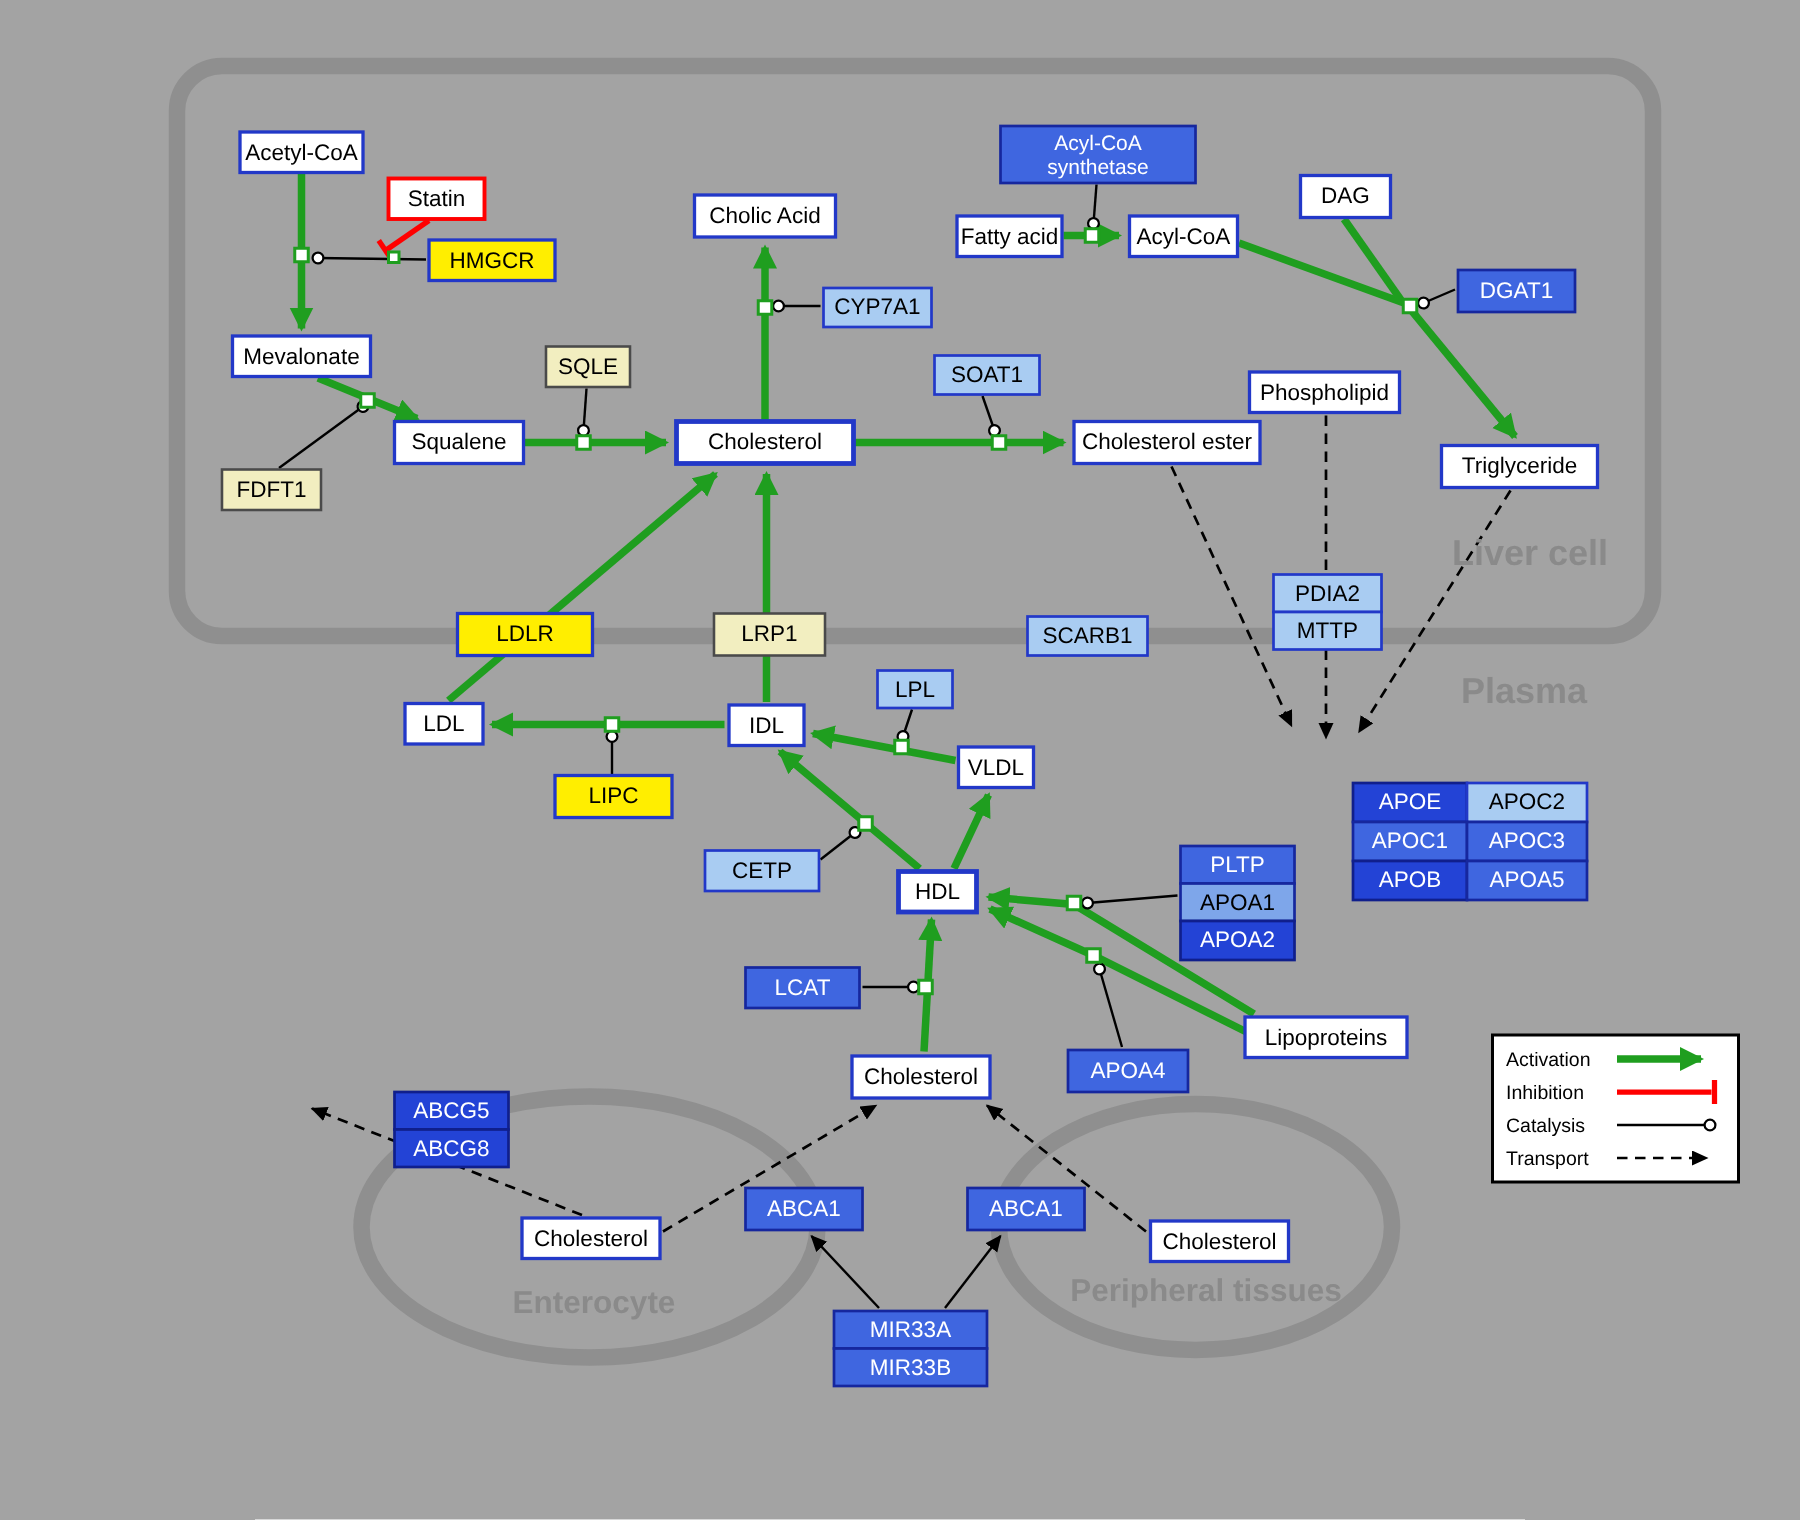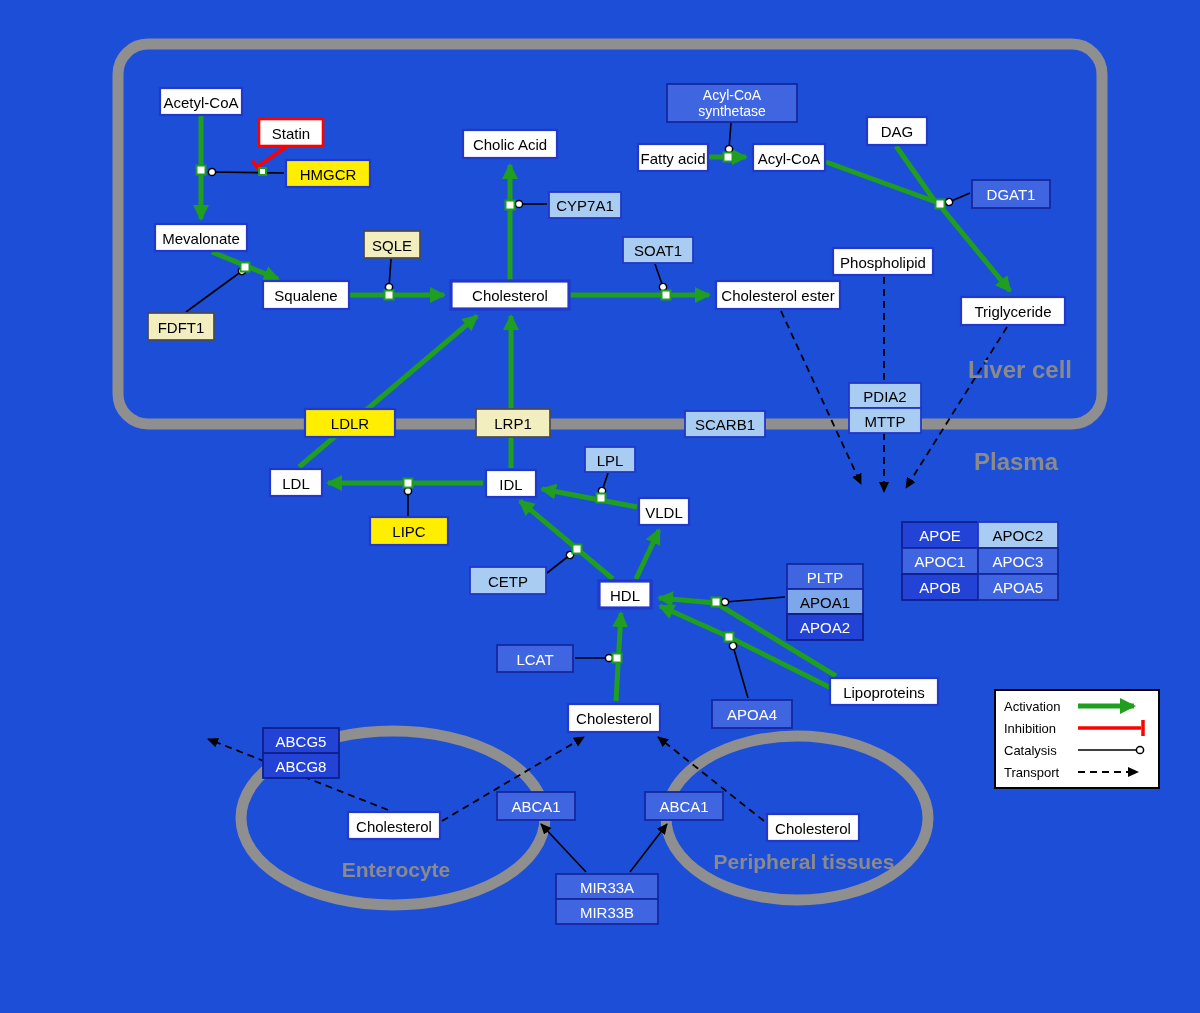--- a/index.html
+++ b/index.html
@@ -1,16 +1,16 @@
 <!DOCTYPE html>
 <html><head>
 <meta charset="utf-8">
 <style>
   html,body{margin:0;padding:0;background:#fff;}
-  .canvas{width:1200px;height:1013px;position:relative;background:#1d4ed8;}
+  .canvas{width:1200px;height:1013px;position:relative;background:#a3a3a3;}
   svg{font-family:"Liberation Sans",sans-serif;}
   text{font-size:15px;text-anchor:middle;dominant-baseline:central;fill:#000;}
   .small text{font-size:14px;}
   .start{text-anchor:start;}
   .region-label{font-weight:bold;font-size:24px;fill:#8a8a8a;}
   .region-label-sm{font-weight:bold;font-size:21px;fill:#8a8a8a;}
   .legend-text{font-size:13px;}
   
   .met rect{fill:#ffffff;stroke:#2238c8;stroke-width:2.2;}
   .thick rect{stroke-width:3.2;}

